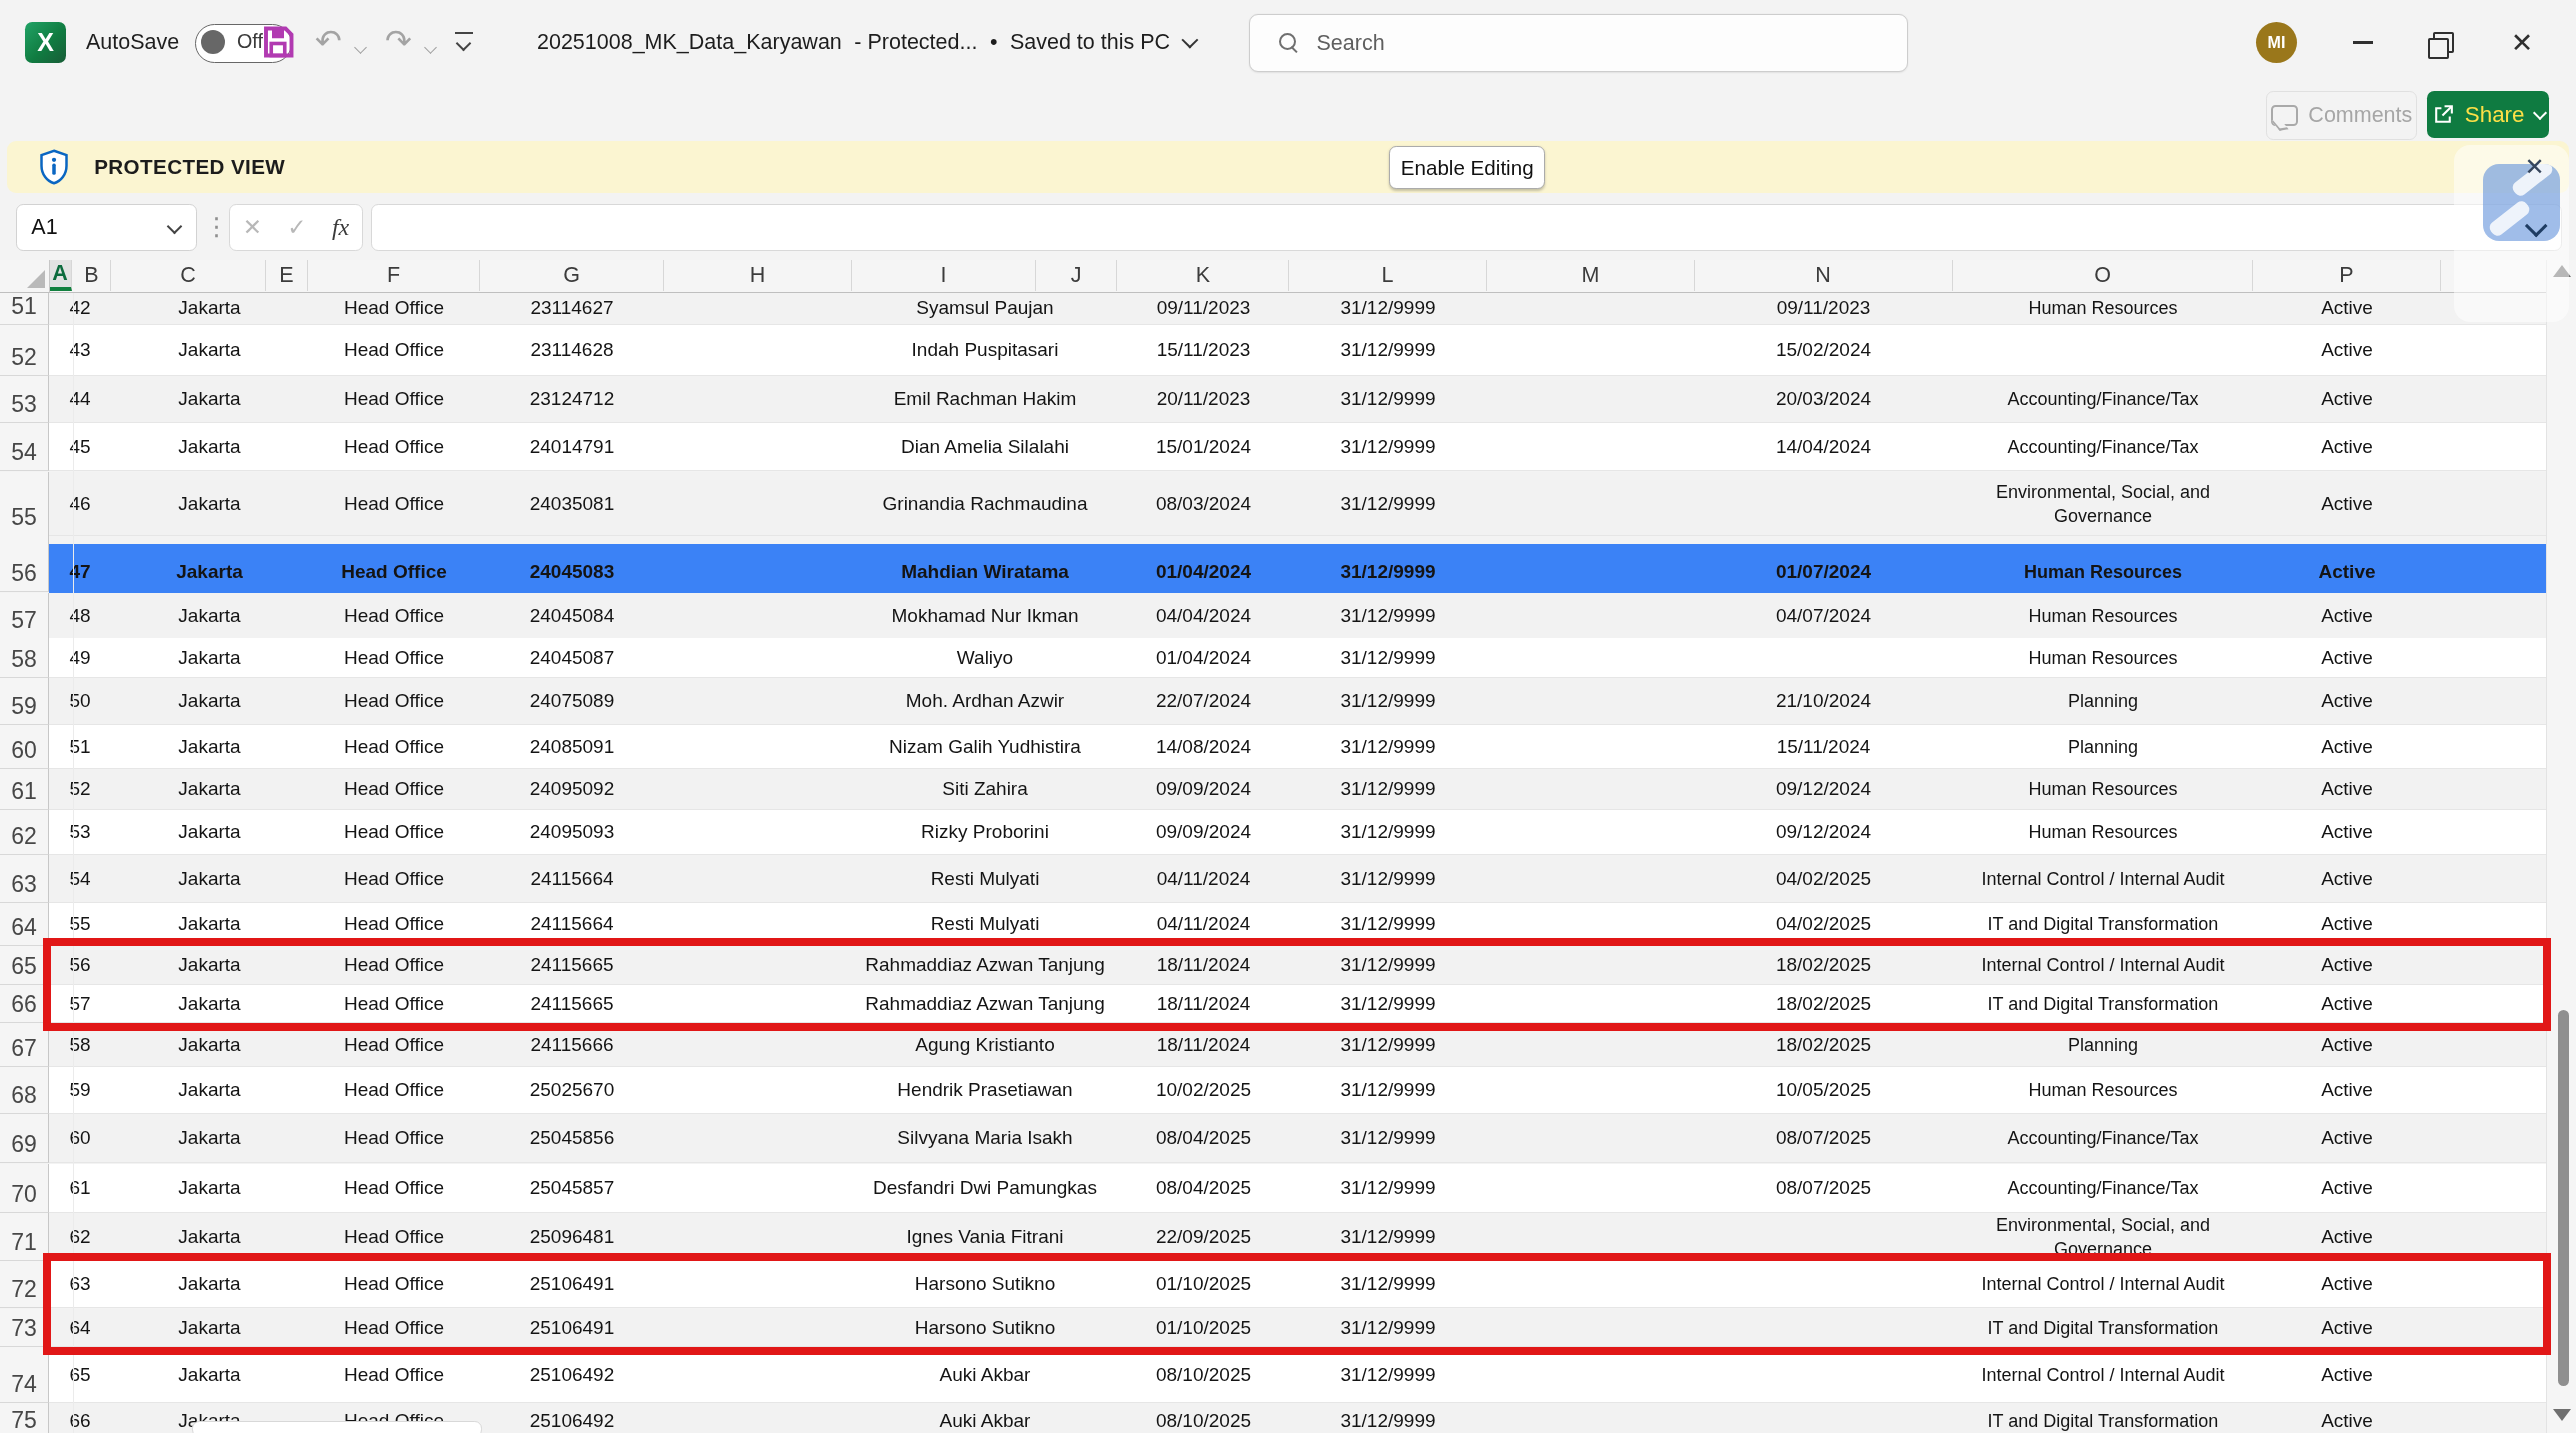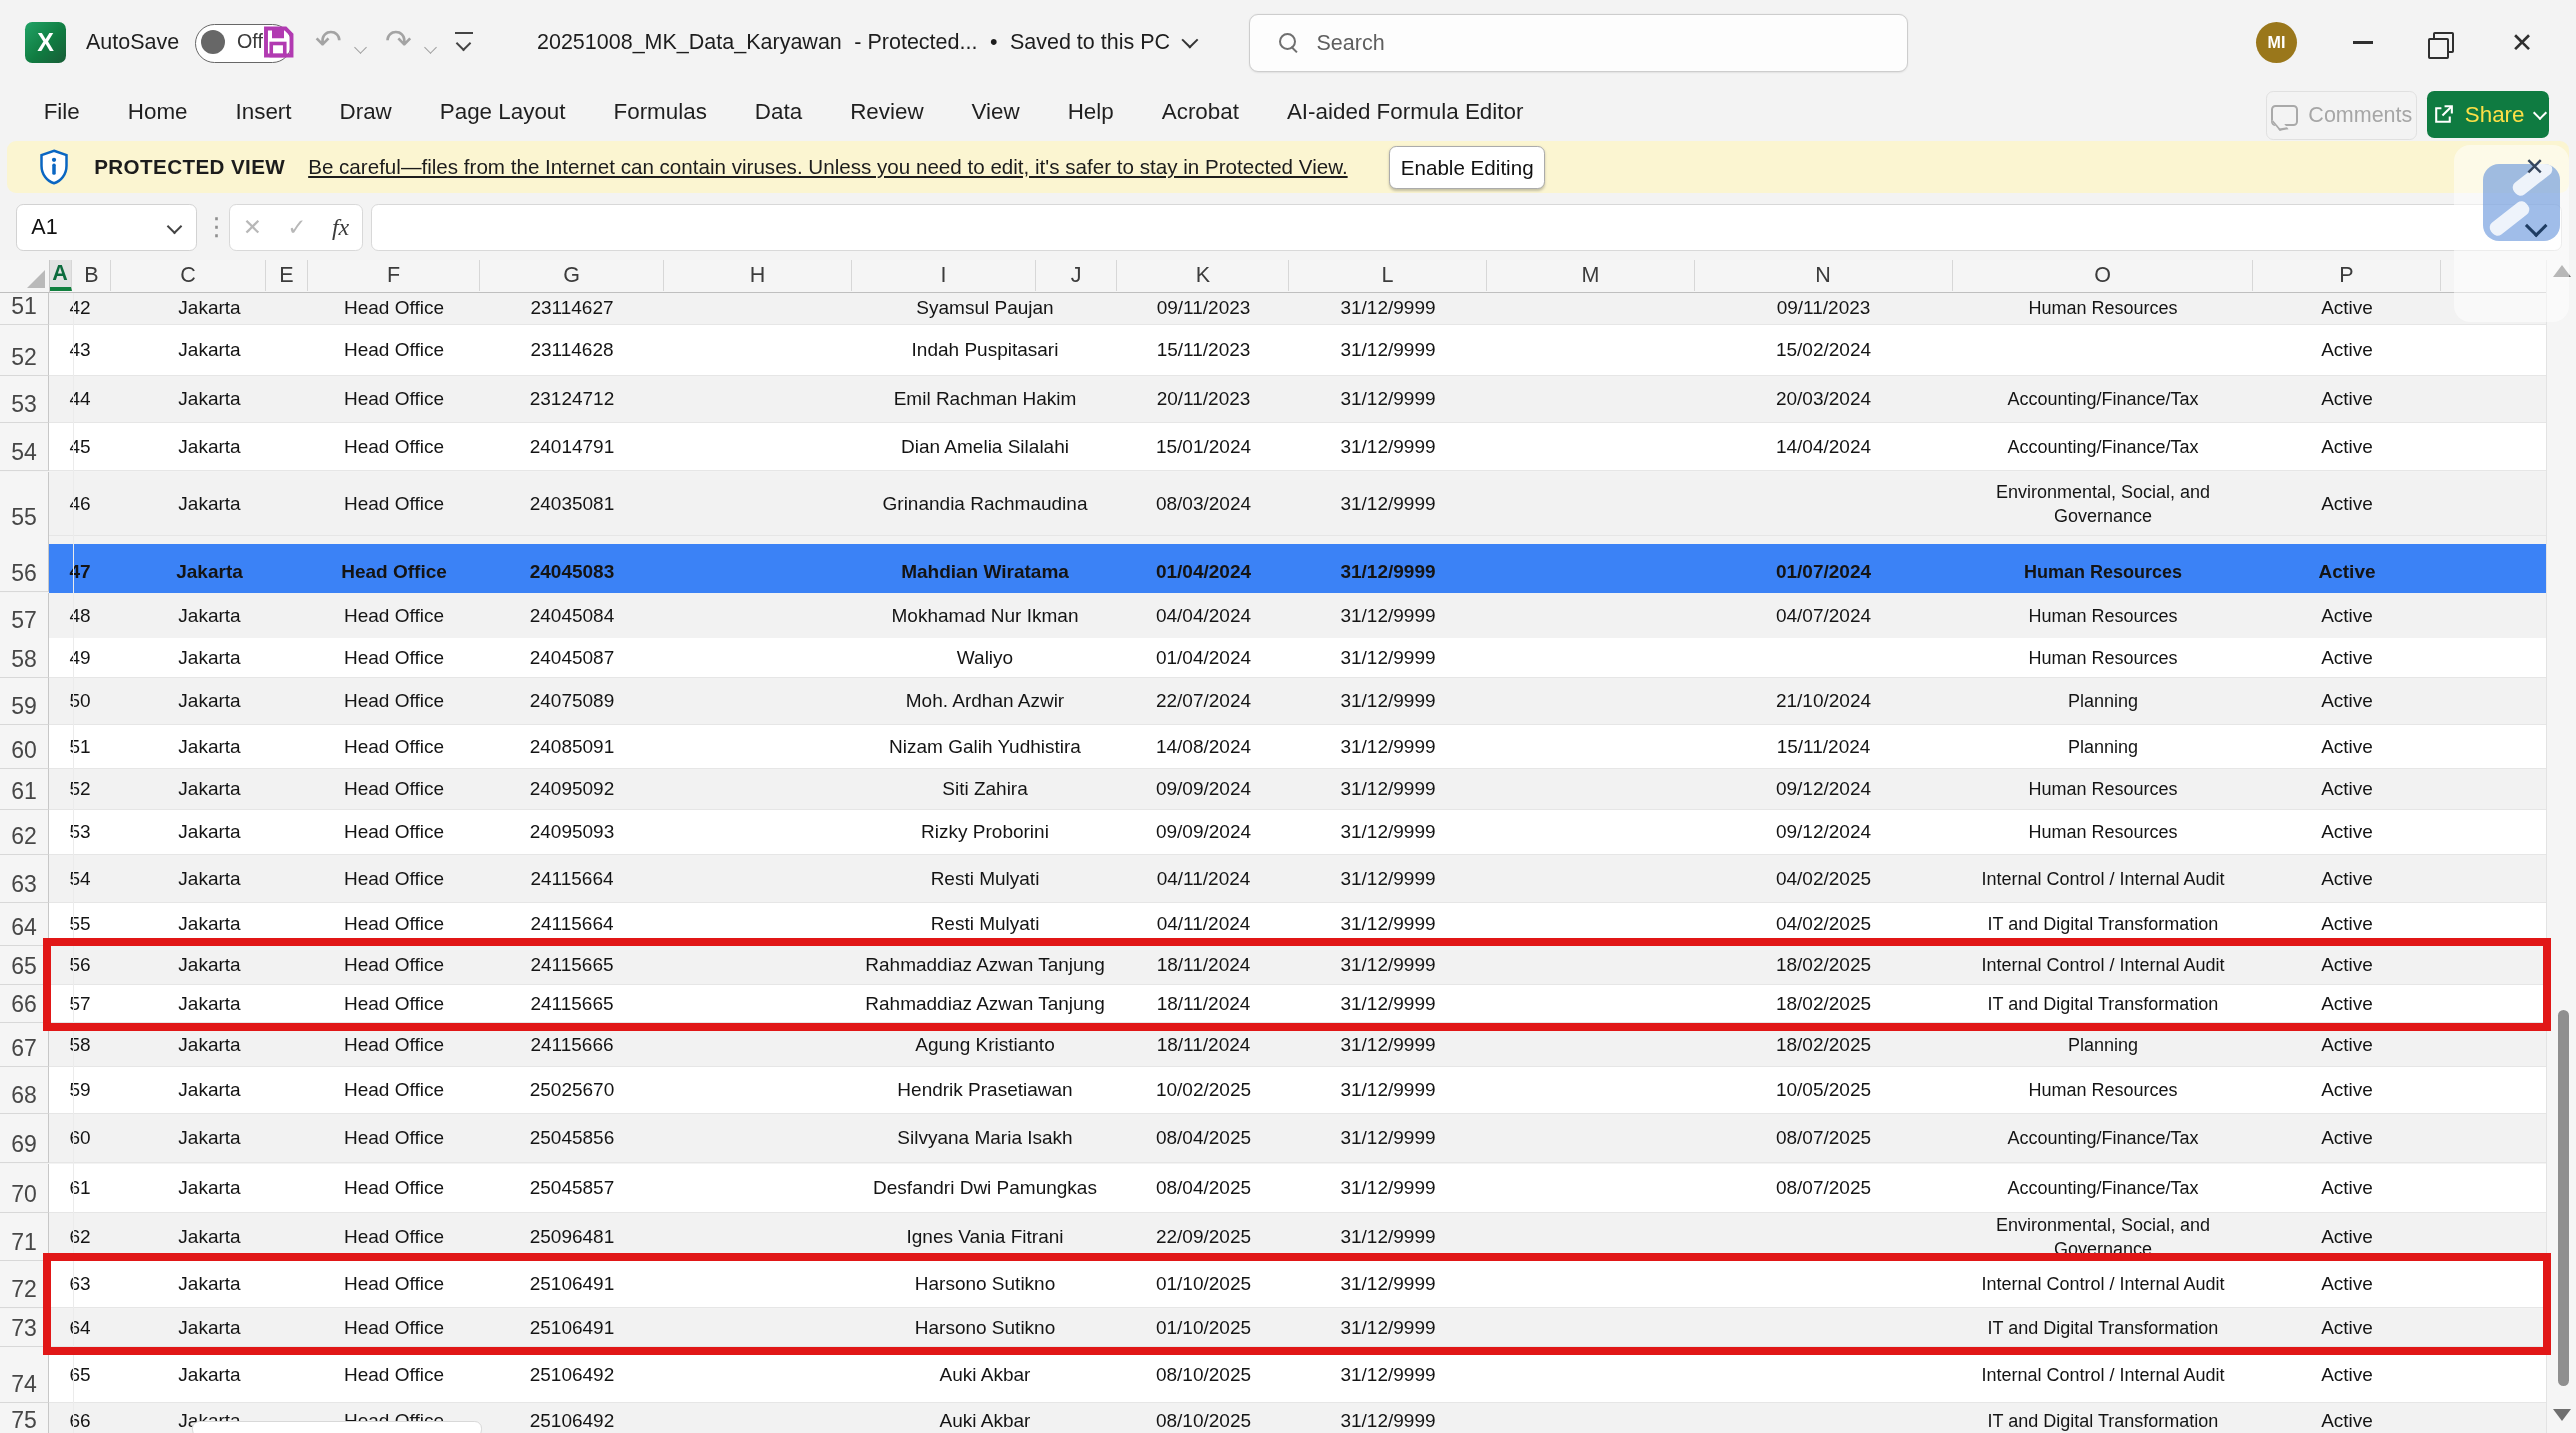--- a/index.html
+++ b/index.html
@@ -141,36 +141,20 @@
         <div class="bar"></div>
       </div>
     <div id="max-btn" class="winbtn">
         <div class="sq">
           <div class="sq2"></div>
         </div>
       </div>
     <div id="close-btn" class="winbtn">✕</div>
   </div>
 
-  <div id="ribbon">
-    <div id="tabs">
-        <div class="rtab">File</div>
-        <div class="rtab">Home</div>
-        <div class="rtab">Insert</div>
-        <div class="rtab">Draw</div>
-        <div class="rtab">Page Layout</div>
-        <div class="rtab">Formulas</div>
-        <div class="rtab">Data</div>
-        <div class="rtab">Review</div>
-        <div class="rtab">View</div>
-        <div class="rtab">Help</div>
-        <div class="rtab">Acrobat</div>
-        <div class="rtab">AI-aided Formula Editor</div>
-      </div>
-  </div>
   <div id="comments-btn">
     <div class="bub"></div>
     <span>Comments</span>
   </div>
   <div id="share-btn">
     <svg width="25" height="25" viewBox="0 0 24 24" fill="none" stroke="#fff" stroke-width="2">
       <path d="M10 6 H5 v13 h13 v-5"></path>
         <path d="M13 4 h7 v7"></path>
         <path d="M19.5 4.5 L11 13"></path>
     </svg>
@@ -178,21 +162,20 @@
     <span class="chev"></span>
   </div>
 
   <div id="banner">
     <svg id="shield" width="30" height="36" viewBox="0 0 24 28">
       <path d="M12 1 L22 4.5 V13 C22 20 17.5 25.5 12 27 C6.5 25.5 2 20 2 13 V4.5 Z" fill="#fff" stroke="#0a66c2" stroke-width="2"></path>
       <circle cx="12" cy="8.2" r="1.7" fill="#0a66c2"></circle>
       <rect x="10.6" y="11.2" width="2.8" height="9" rx="1.3" fill="#0a66c2"></rect>
     </svg>
     <div id="banner-title">PROTECTED VIEW</div>
-    <div id="banner-msg">Be careful—files from the Internet can contain viruses. Unless you need to edit, it's safer to stay in Protected View.</div>
     <div id="enable-editing">Enable Editing</div>
   </div>
   <div id="banner-close">✕</div>
 
   <div id="formula-row">
     <div id="name-box">
       <div class="txt">A1</div>
       <div class="chev"></div>
     </div>
     <div id="fb-dots">⋮</div>

